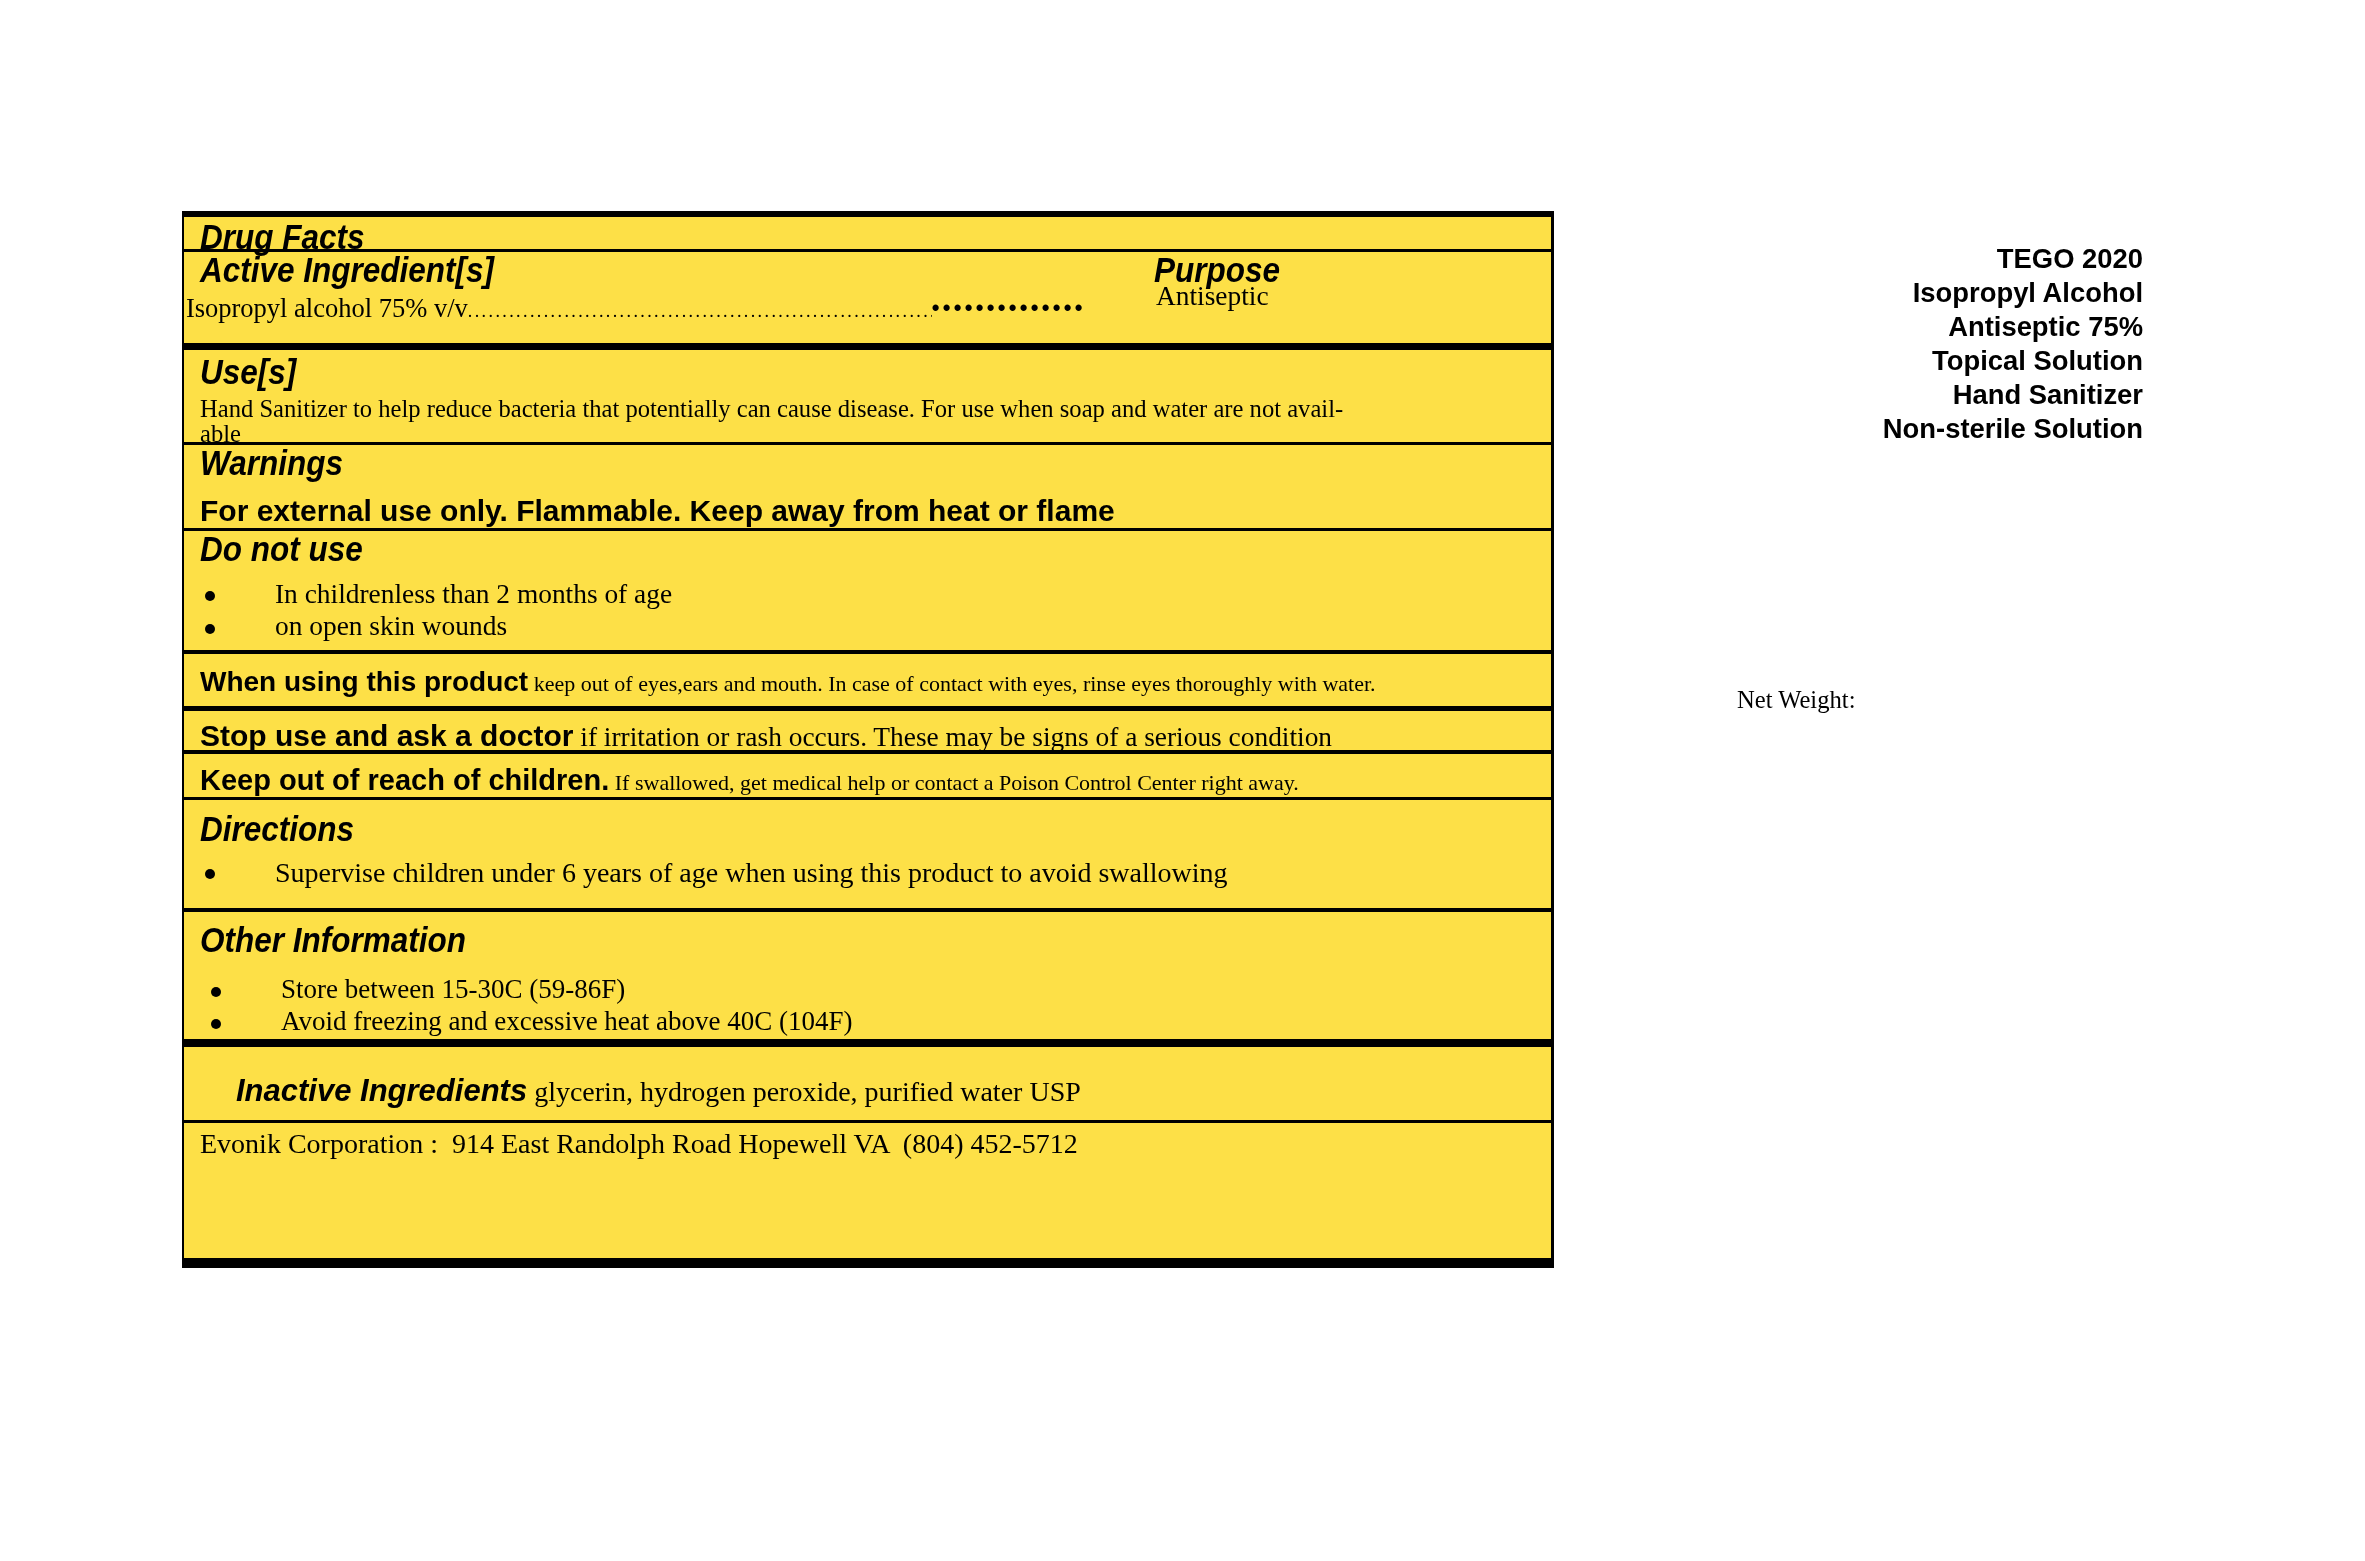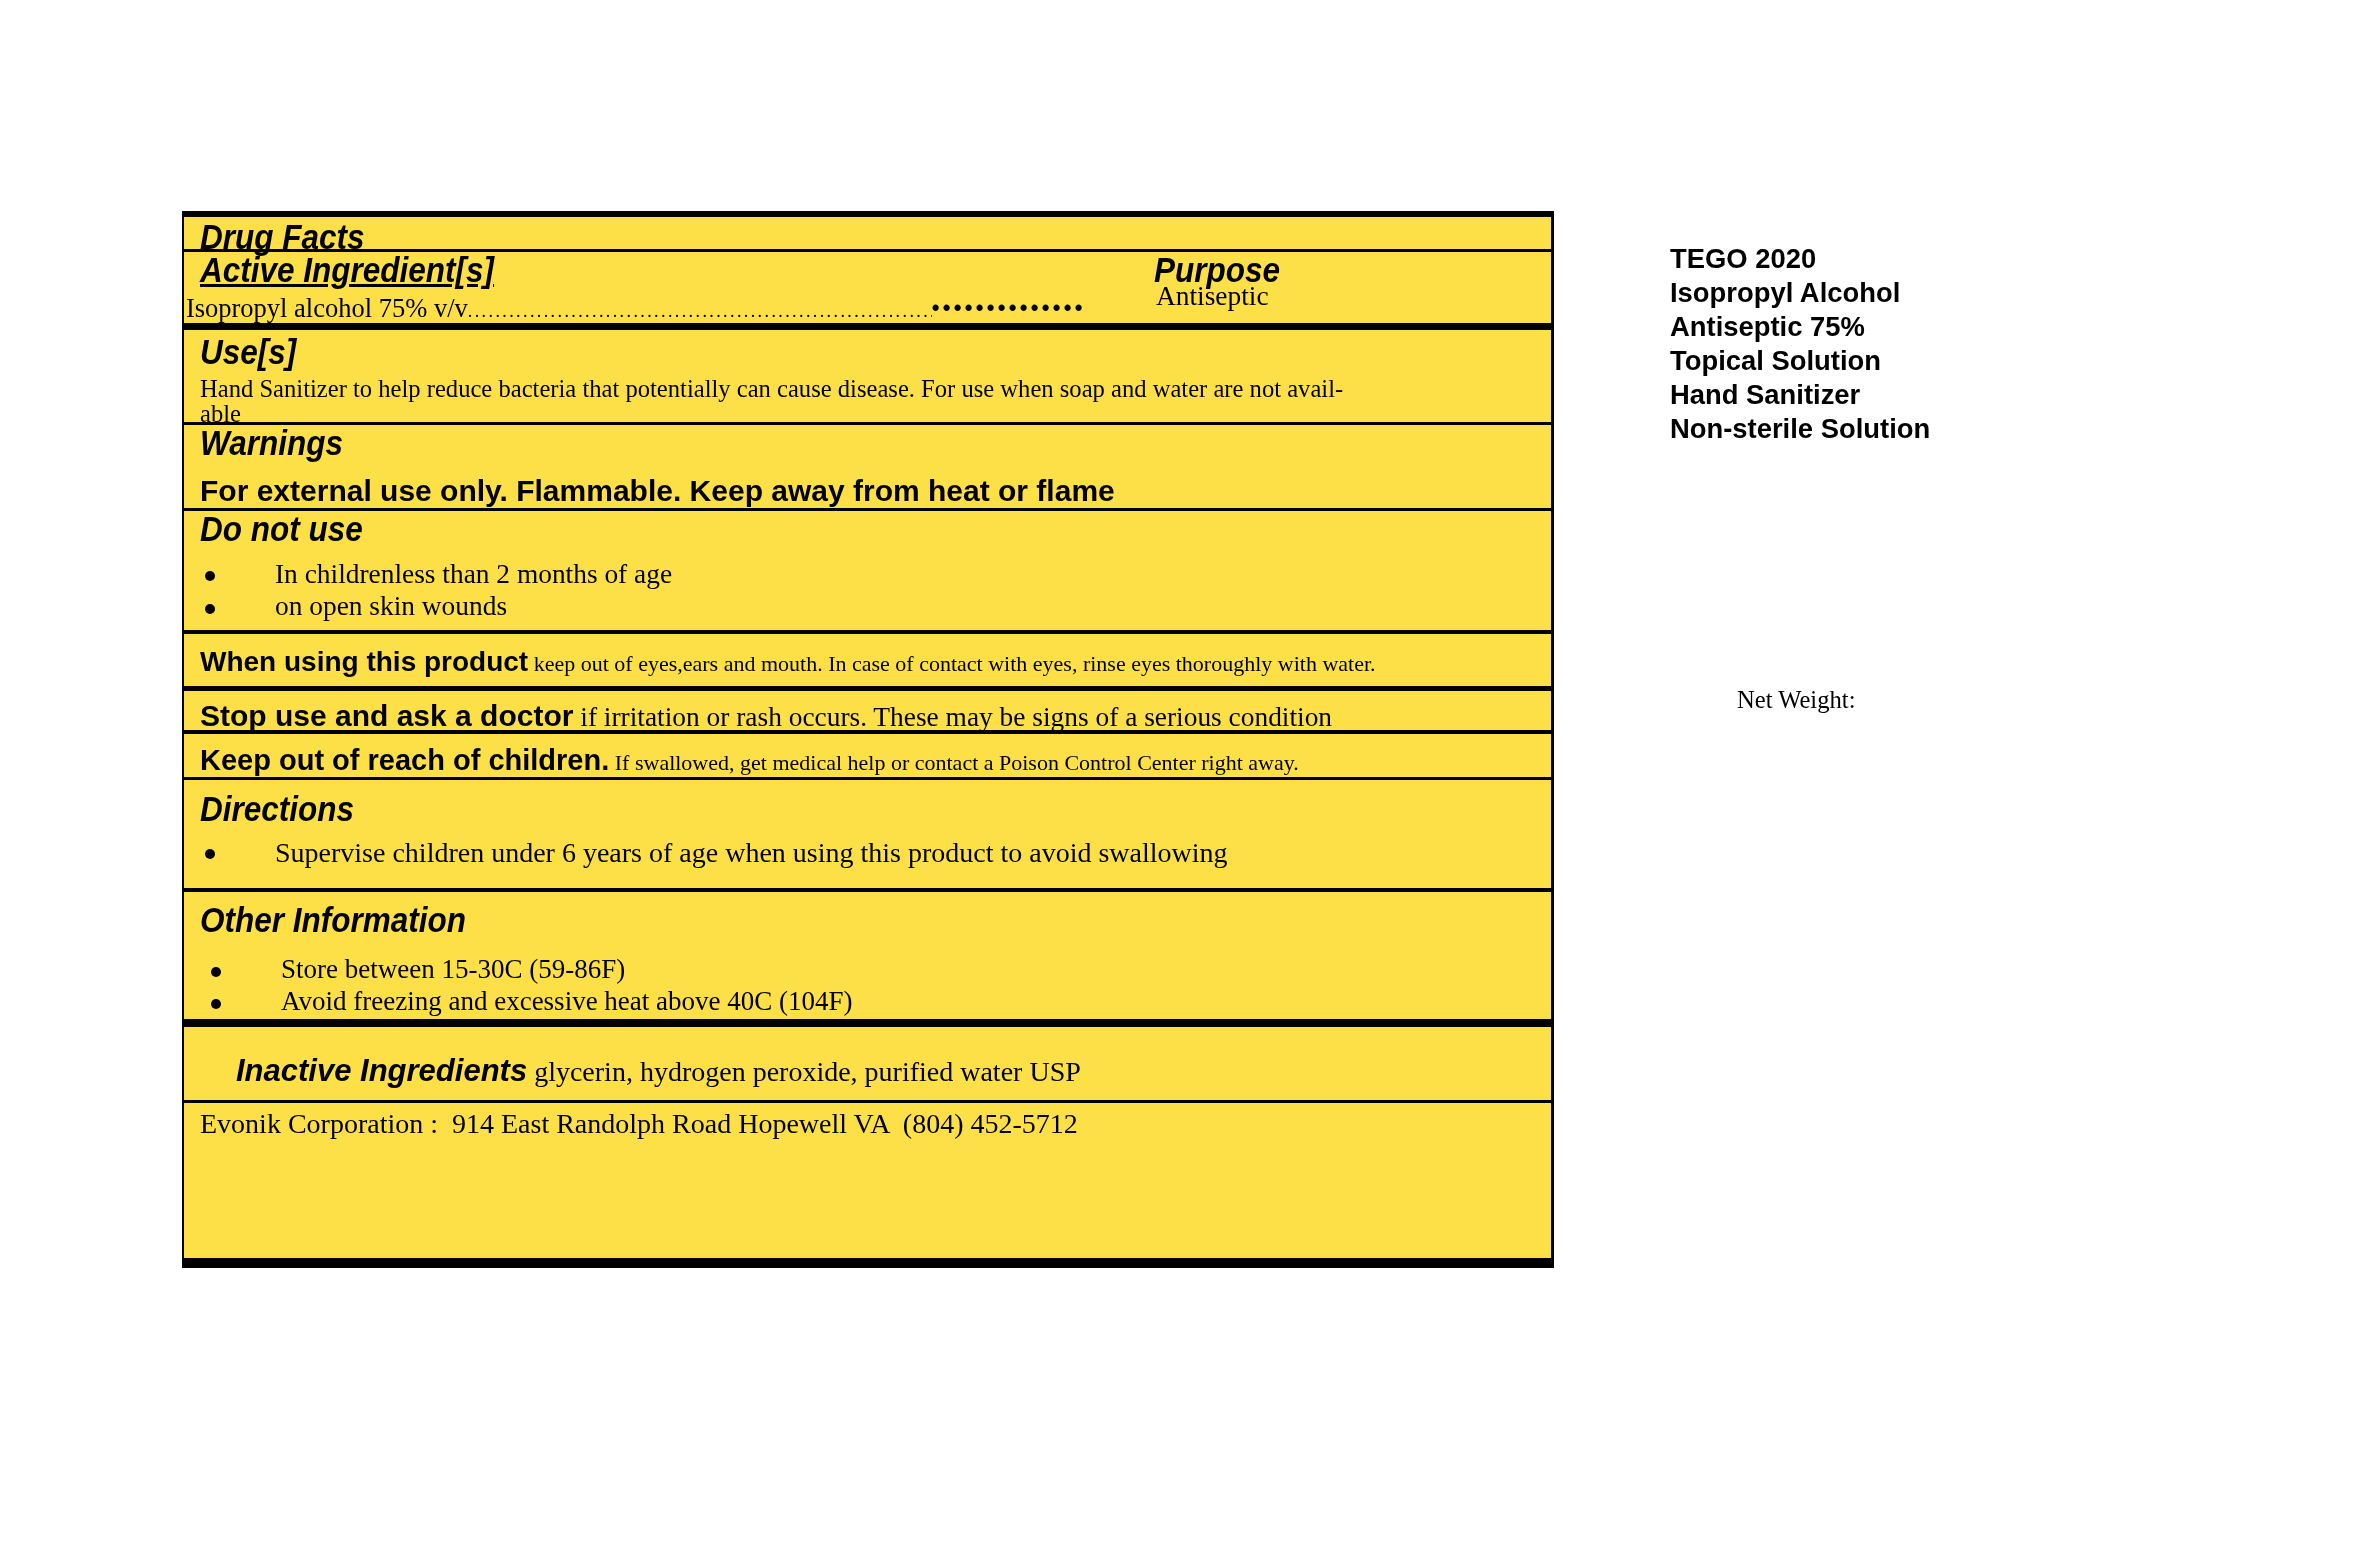--- a/index.html
+++ b/index.html
@@ -18,21 +18,21 @@
   .b-thick{border-bottom:7.6px solid #000;}
   .b-xthick{border-bottom:8.5px solid #000;}
 
   .h-ital{font-weight:bold;font-style:italic;font-size:35px;line-height:1.05;
           transform:scaleX(0.9);transform-origin:left center;white-space:nowrap;}
   .serif{font-family:"Liberation Serif","DejaVu Serif",serif;}
   .boldlead{font-weight:bold;font-size:29px;}
   .nowrap{white-space:nowrap;}
 
   .sec-header{height:35px;padding-top:1.9px;}
-  .sec-active{height:78px;position:relative;text-decoration:underline;}
+  .sec-active{height:98px;position:relative;}
   .purpose-h{position:absolute;left:970px;top:0px;}
   .antiseptic{position:absolute;left:972px;top:29px;font-size:27.4px;}
   .ingredient-row{position:absolute;left:1.9px;top:41px;width:965px;display:flex;align-items:baseline;white-space:nowrap;}
   .ingredient-name{font-size:26.5px;}
   .dots-small{font-size:18px;letter-spacing:2.4px;overflow:hidden;max-width:464px;}
   .dots-large{font-size:22px;font-weight:bold;letter-spacing:3.3px;position:relative;top:-1.9px;}
 
   .sec-uses{height:95px;padding-top:4.3px;}
   .uses-body{font-size:24.6px;line-height:1.02;margin-top:4.7px;}
   .sec-warnings{height:86px;}
@@ -55,21 +55,21 @@
   ul.bullets li::before{content:"";position:absolute;left:4.7px;top:0.48em;
                         width:10px;height:10px;border-radius:50%;background:#000;}
   .sec-dnu ul.bullets{margin-top:10.4px;font-size:27.4px;}
   .sec-dir ul.bullets{margin-top:7.6px;font-size:28px;}
   .sec-other ul.bullets{margin-top:16px;font-size:27px;}
   .sec-other ul.bullets li{padding-left:81px;}
   .sec-other ul.bullets li::before{left:11.4px;}
 
   
   .product-block{position:absolute;left:1670px;top:242px;width:473px;
-                 text-align:left;font-weight:bold;font-size:27.4px;line-height:34px;}
+                 text-align:right;font-weight:bold;font-size:27.4px;line-height:34px;}
   .net-weight{position:absolute;left:1737px;top:686px;
               font-family:"Liberation Serif","DejaVu Serif",serif;font-size:24.6px;}
 </style>
 </head>
 <body>
 
 <div class="page">
 
   <div class="label-box">
 

